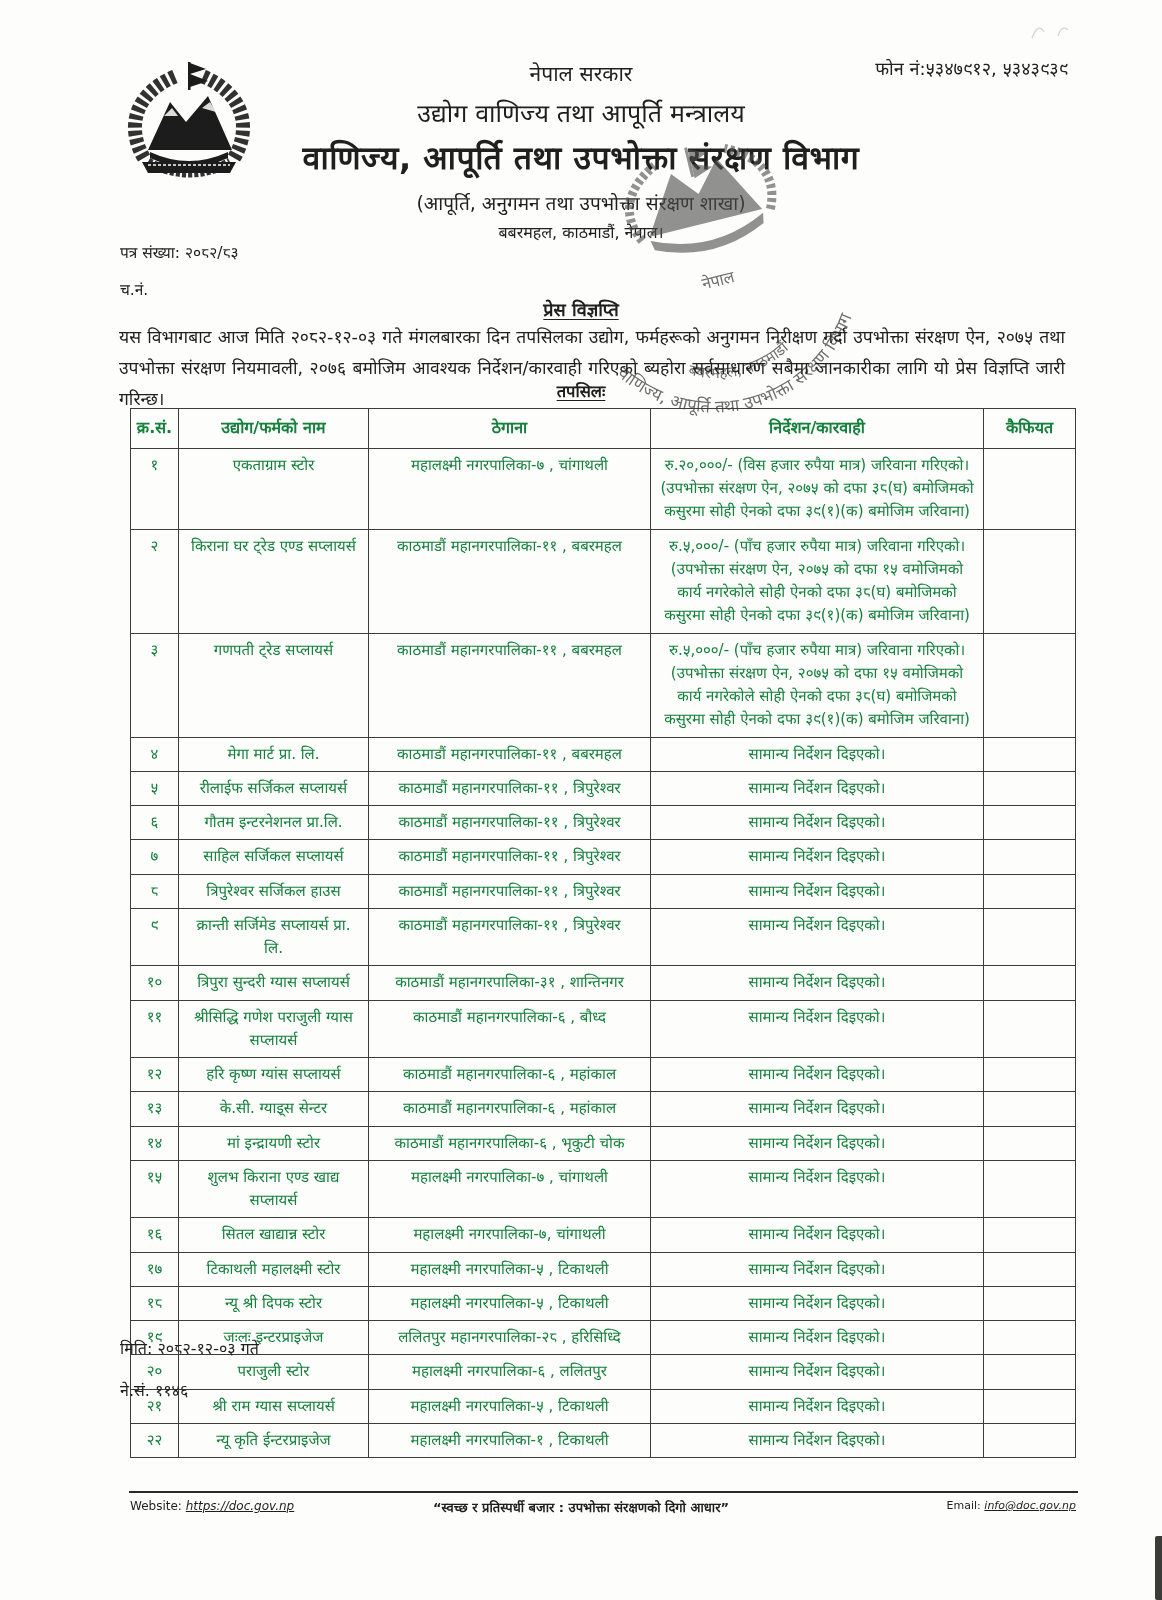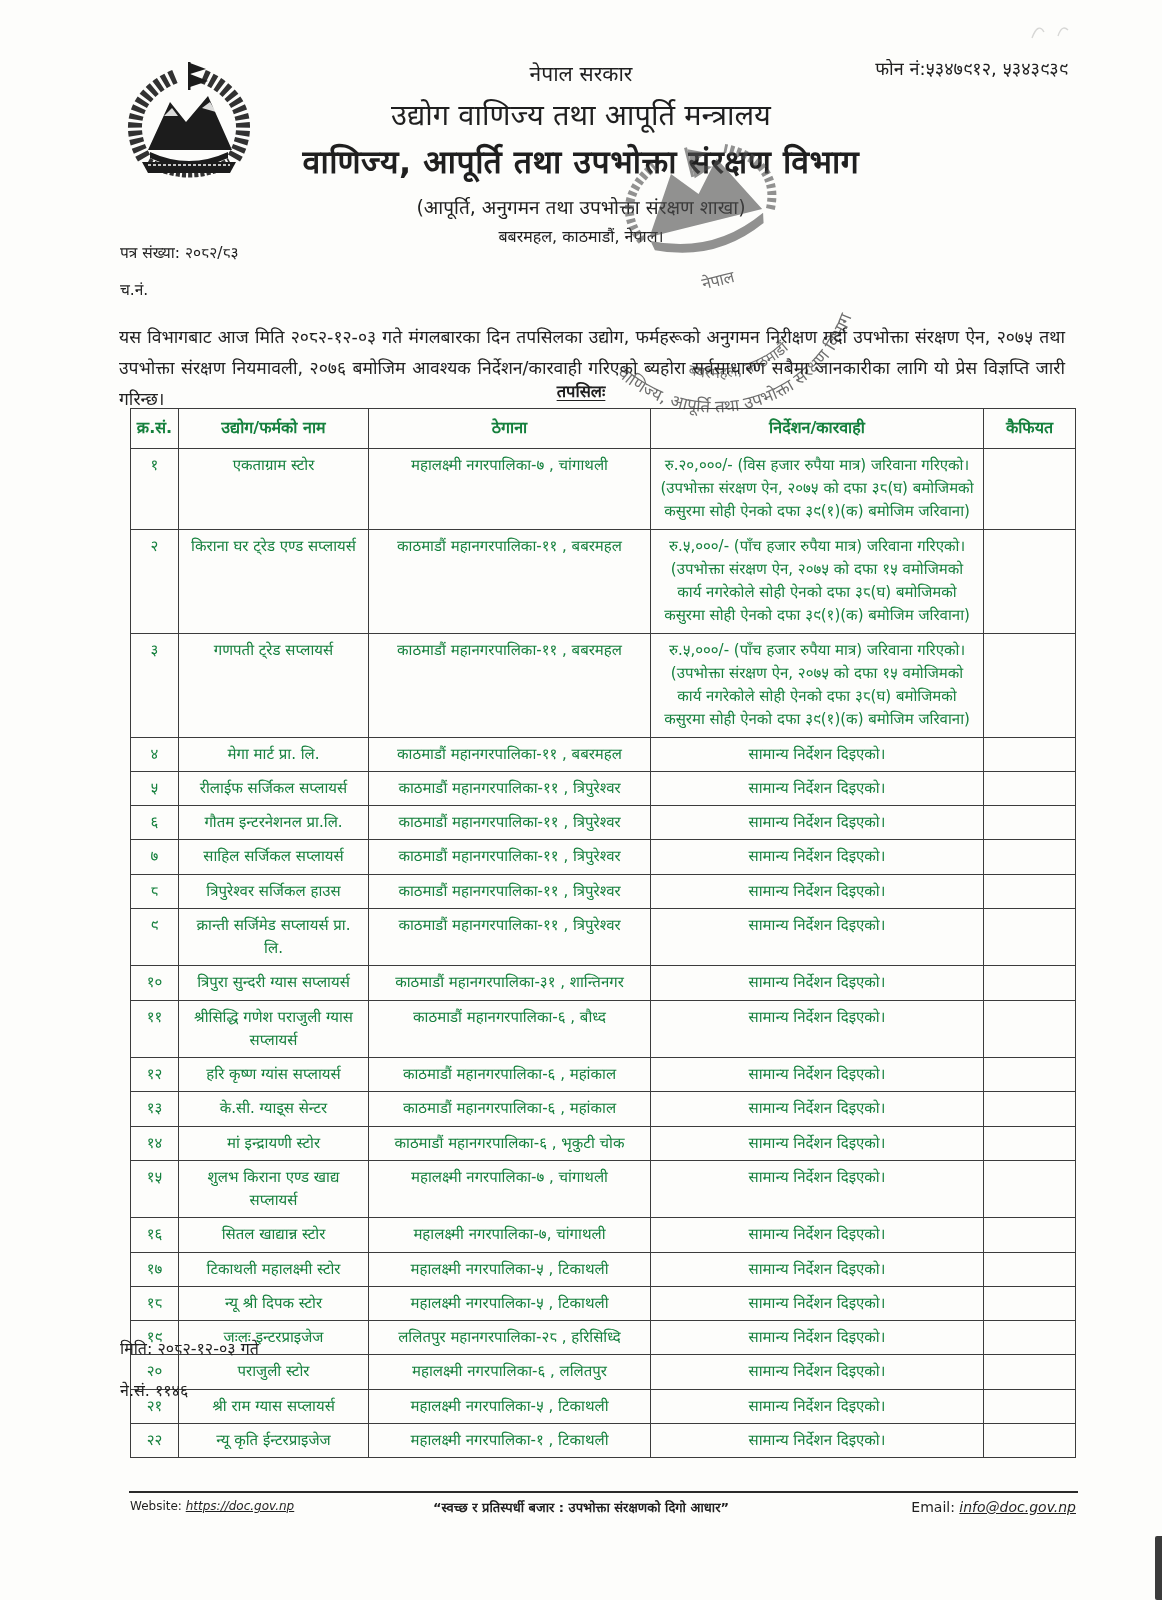--- a/index.html
+++ b/index.html
@@ -6,21 +6,21 @@
   .page{
     position:relative;width:1162px;height:1600px;margin:0 auto;
     background:#fdfdfb;overflow:hidden;
     font-family:"DejaVu Sans","Liberation Sans",sans-serif;
     color:#1f1f1f;
   }
   
   .emblem{position:absolute;left:114px;top:58px;width:150px;height:132px;}
   .head-center{position:absolute;left:0;right:0;top:64px;text-align:center;line-height:1;}
   .gov-line{font-size:21px;margin:0 0 16px 0;}
-  .ministry-line{font-size:29px;margin:0 0 16px 0;}
+  .ministry-line{font-size:25px;margin:0 0 16px 0;}
   .department-line{font-size:32px;font-weight:bold;margin:0 0 20px 0;letter-spacing:.5px;}
   .section-line{font-size:19px;margin:0 0 12px 0;}
   .address-line{font-size:16px;margin:0;}
   .phone{position:absolute;top:56px;right:94px;font-size:18px;}
   .refs{position:absolute;left:120px;top:246px;font-size:15.5px;line-height:1;}
   .refs div{margin-bottom:21px;}
   
   .stamp{position:absolute;left:548px;top:104px;width:336px;height:336px;
          transform:rotate(-14deg);opacity:.82;pointer-events:none;}
   
@@ -40,21 +40,21 @@
   .press-table tr{height:34px;}
   .press-table thead tr{height:36px;}
   
   .date-line{position:absolute;left:120px;top:1337px;font-size:16px;}
   .ns-line{position:absolute;left:120px;top:1379px;font-size:16px;}
   .footer-divider{position:absolute;left:129px;right:84px;top:1491px;
     border-top:2.5px solid #2a2a2a;height:0;}
   .footer-web{position:absolute;left:130px;top:1499px;font-size:12px;}
   .footer-slogan{position:absolute;left:0;right:0;top:1498px;text-align:center;
     font-size:13px;font-weight:bold;}
-  .footer-email{position:absolute;right:86px;top:1499px;font-size:14px;}
+  .footer-email{position:absolute;right:86px;top:1499px;font-size:11px;}
   .footer-web a,.footer-email a{color:#1f1f1f;text-decoration:underline;font-style:italic;}
   
   .edge-bar{position:absolute;right:0;top:1536px;width:7px;height:64px;
     background:#3b3b3b;border-radius:2px 0 0 2px;}
   .smudge-top{position:absolute;right:78px;top:18px;width:60px;height:26px;opacity:.28;}
 </style>
 </head>
 <body>
 
 <div class="page">
@@ -119,20 +119,21 @@
         </text>
       </g>
     </svg>
   </div>
 
   <div class="refs">
     <div>पत्र संख्या: २०८२/८३</div>
     <div>च.नं.</div>
   </div>
 
+  <div class="press-title">प्रेस विज्ञप्ति</div>
 
   <p class="press-body">यस विभागबाट आज मिति २०८२-१२-०३ गते मंगलबारका दिन तपसिलका उद्योग, फर्महरूको अनुगमन निरीक्षण गर्दा उपभोक्ता संरक्षण ऐन, २०७५ तथा उपभोक्ता संरक्षण नियमावली, २०७६ बमोजिम आवश्यक निर्देशन/कारवाही गरिएको ब्यहोरा सर्वसाधारण सबैमा जानकारीका लागि यो प्रेस विज्ञप्ति जारी गरिन्छ।</p>
 
   <div class="tapasil">तपसिलः</div>
 
   <table class="press-table">
     <colgroup>
       <col style="width:48px">
         <col style="width:190px">
         <col style="width:282px">

